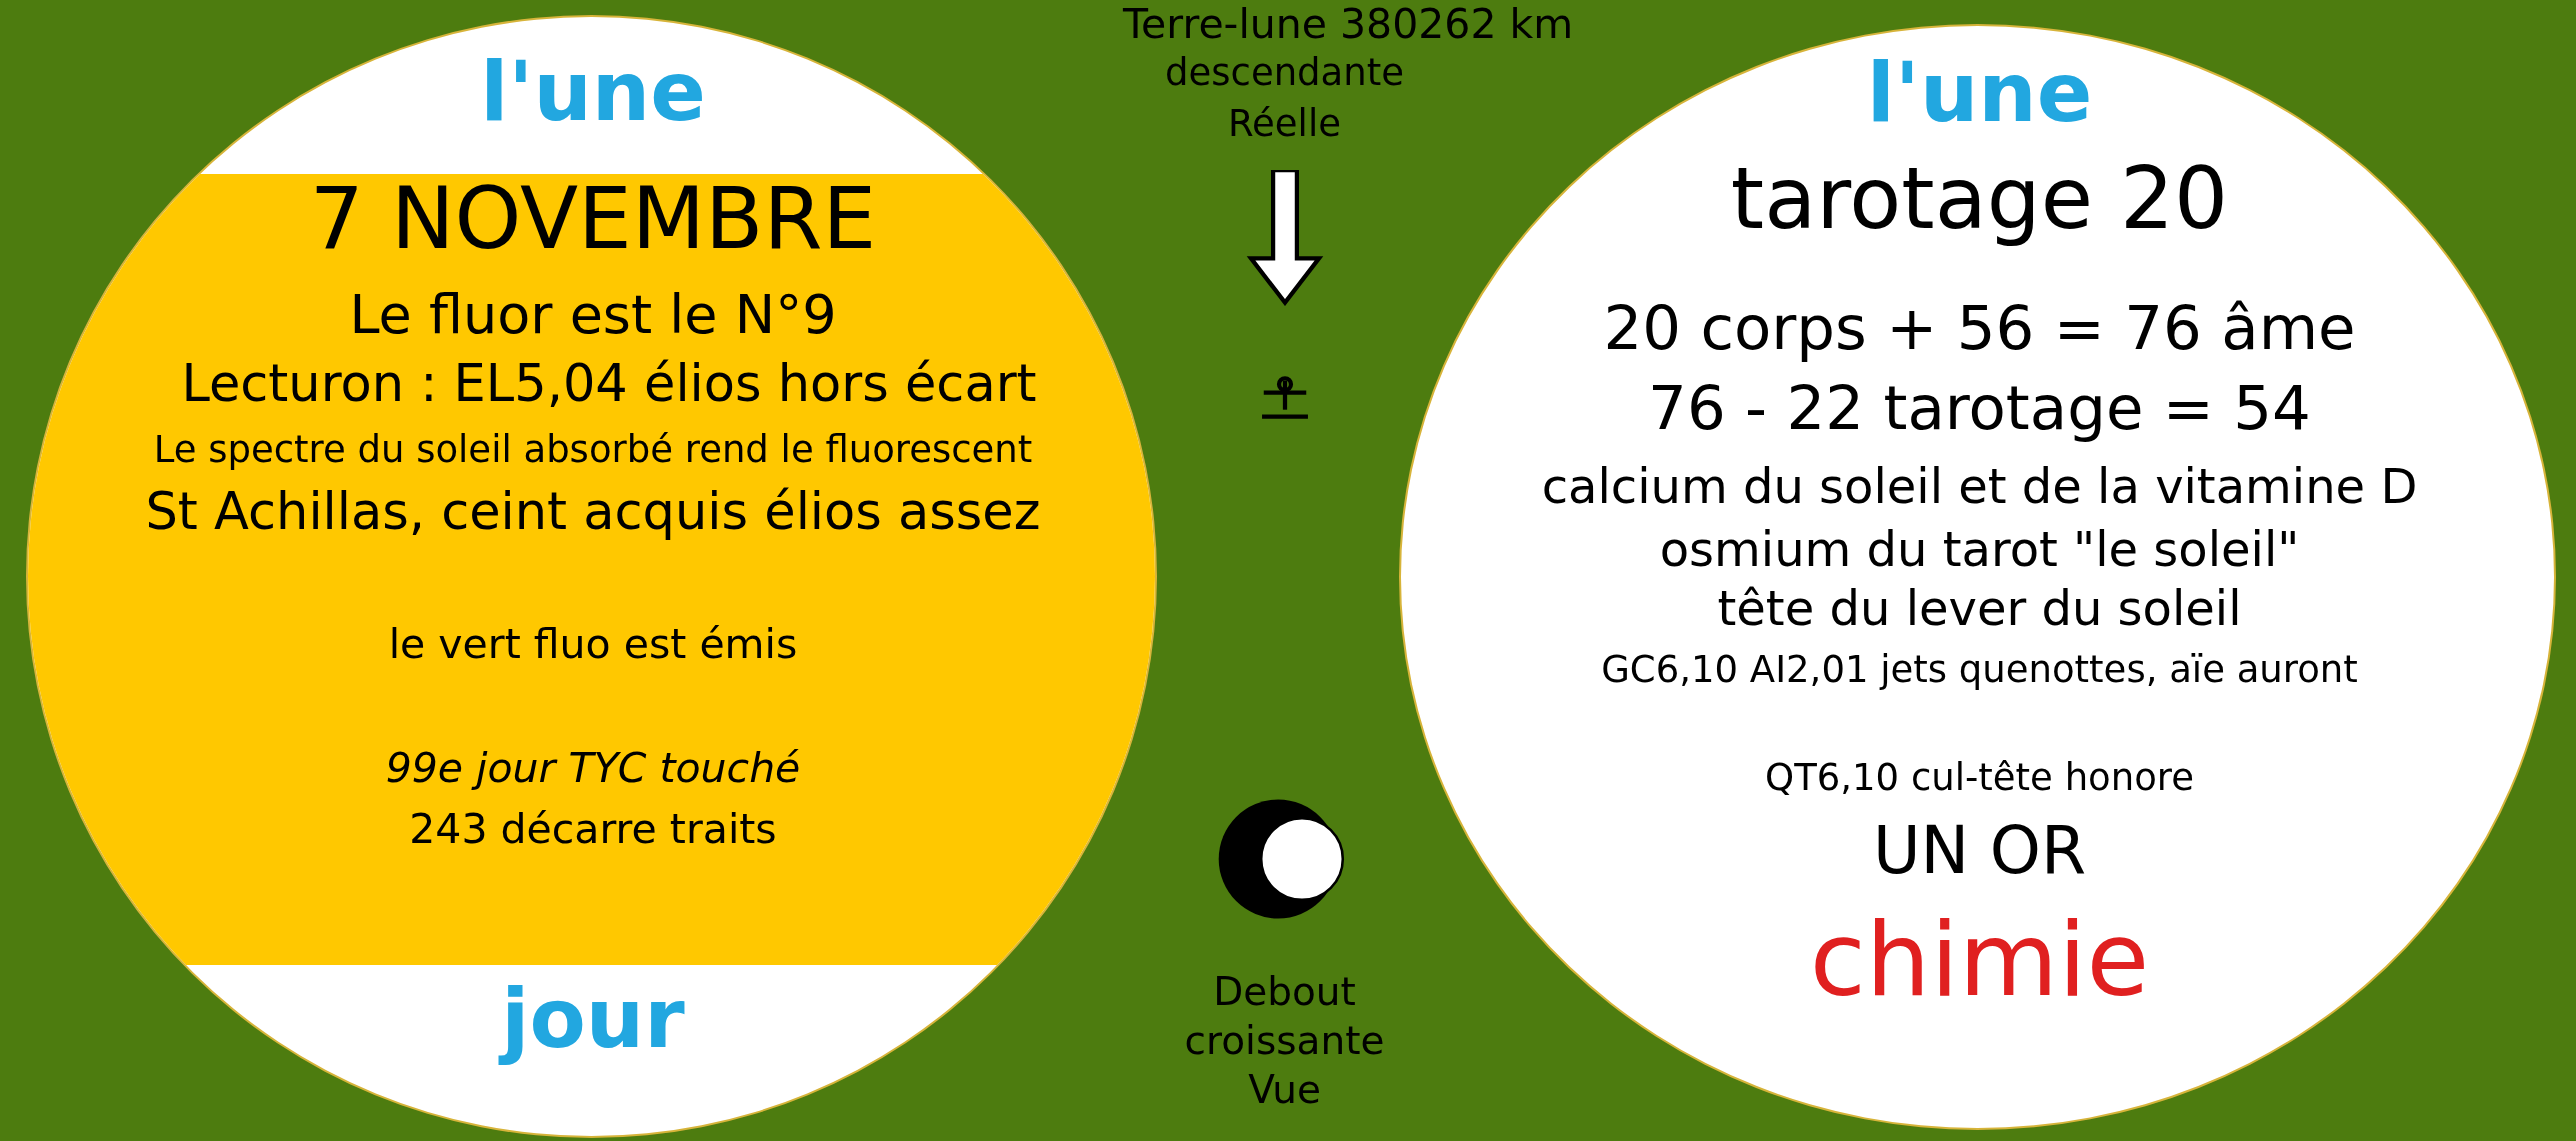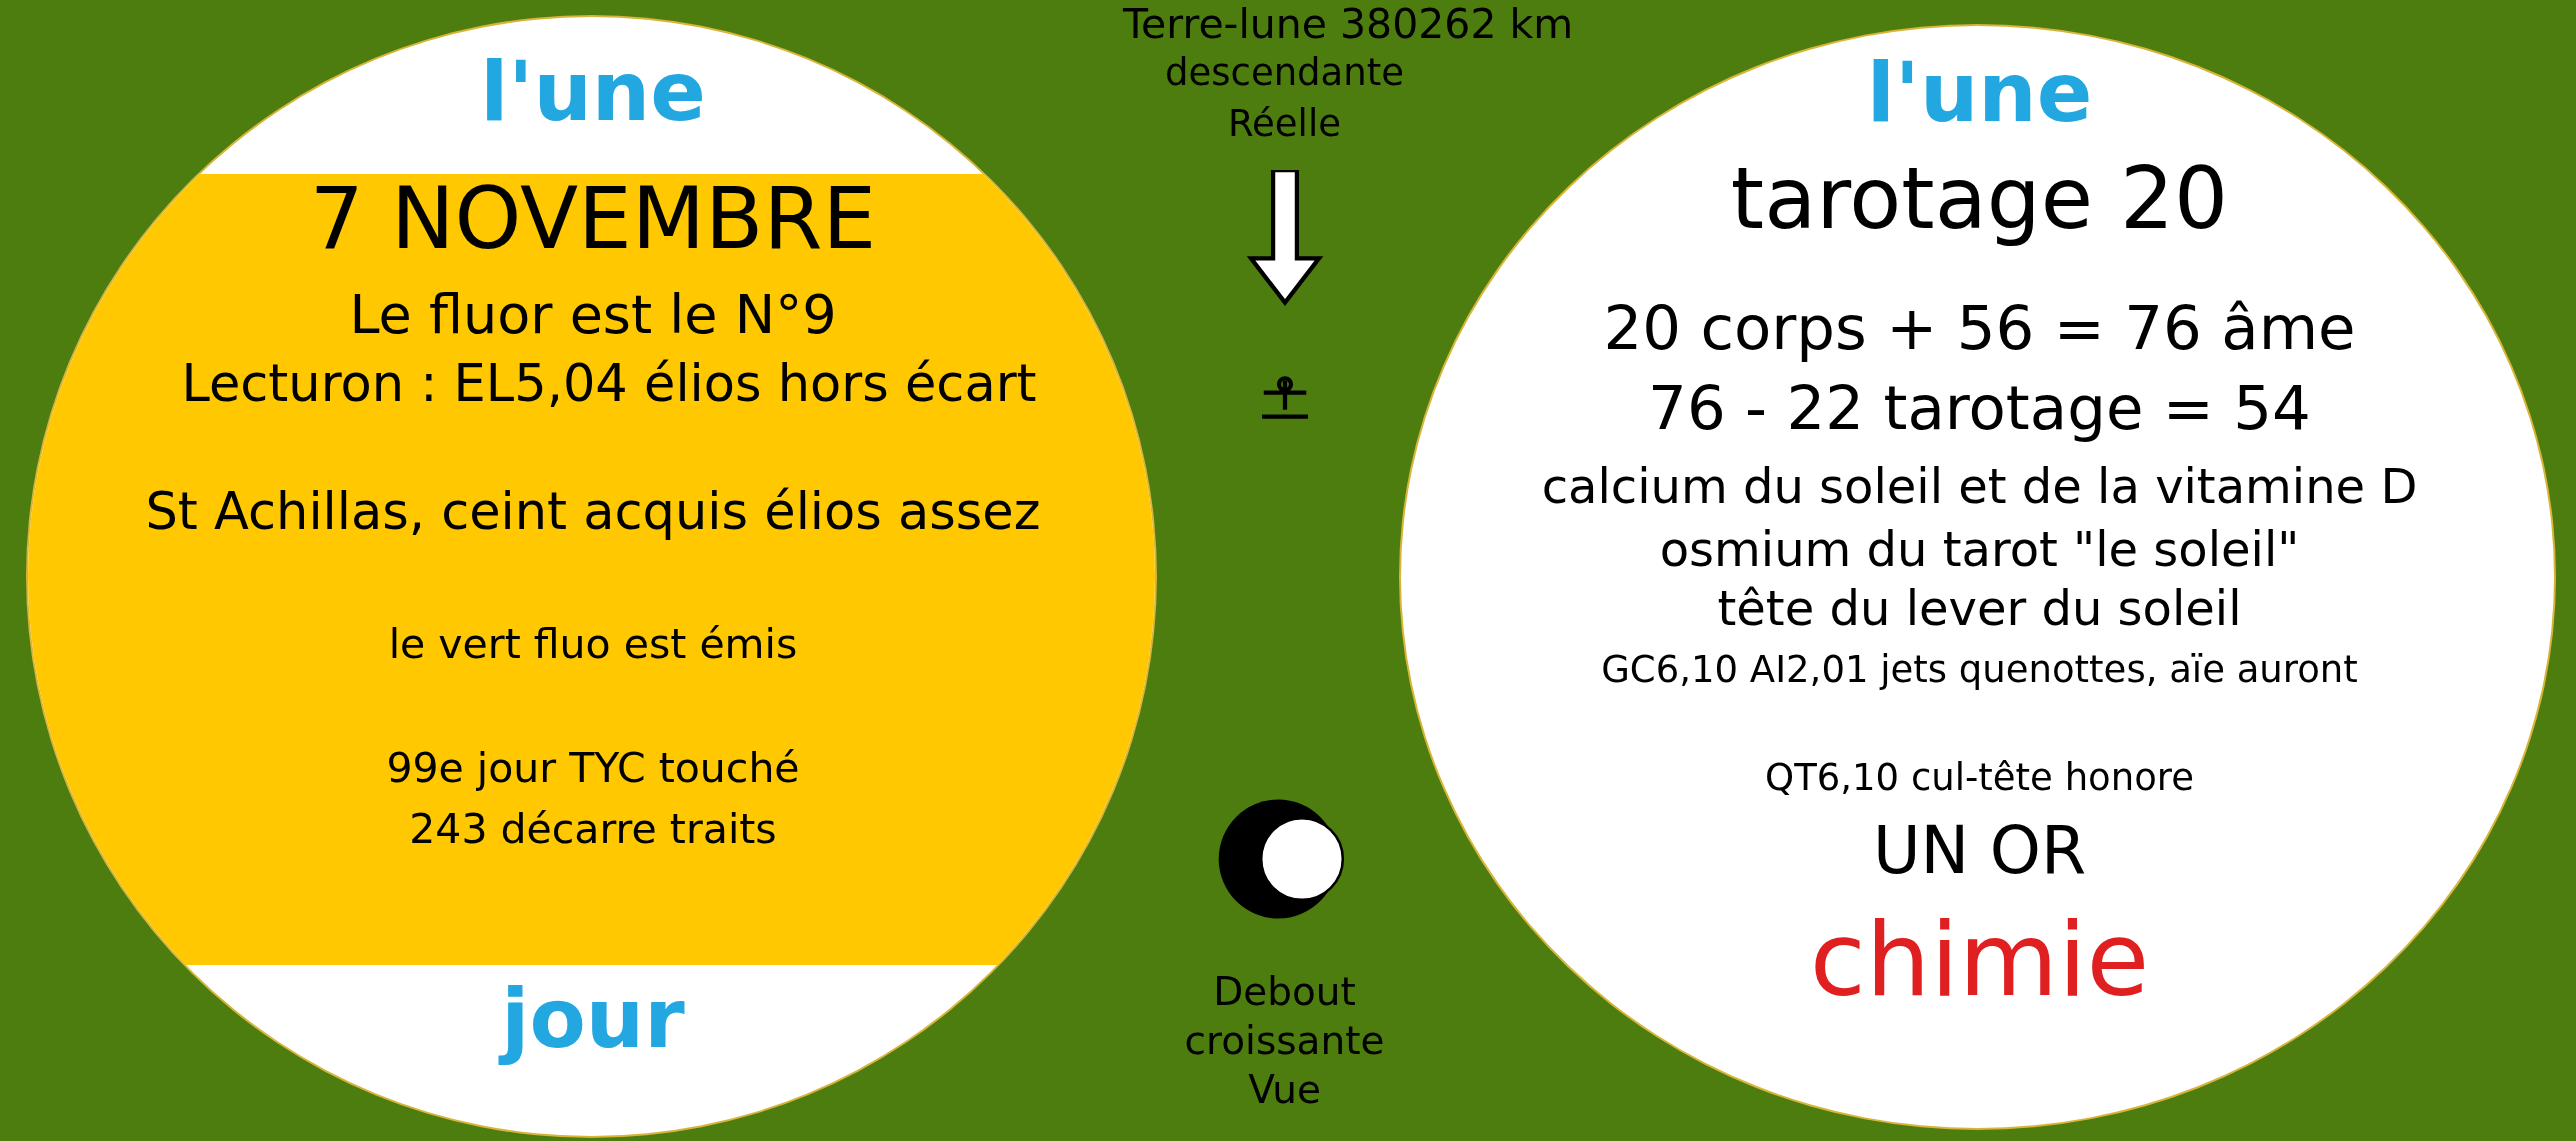--- a/index.html
+++ b/index.html
@@ -131,20 +131,21 @@
     font-size: 41px;
     line-height: 1.05;
   }
   .t-l7 {
     position: absolute;
     left: 0;
     top: 730px;
     width: 1131px;
     font-size: 41px;
     line-height: 1.05;
+    font-style: italic;
   }
   .t-l8 {
     position: absolute;
     left: 0;
     top: 791px;
     width: 1131px;
     font-size: 41px;
     line-height: 1.05;
   }
   .t-jour {
@@ -352,20 +353,21 @@
 
 <div class="stage">
 
   <div class="circle circle-left">
     <div class="yellow-band"></div>
     <div class="left-content">
       <div class="t-lune-left">l'une</div>
       <div class="t-date">7 NOVEMBRE</div>
       <div class="t-l1">Le fluor est le N°9</div>
       <div class="t-l2">Lecturon : EL5,04 élios hors écart</div>
+      <div class="t-l3">Le spectre du soleil absorbé rend le fluorescent</div>
       <div class="t-l4">St Achillas, ceint acquis élios assez</div>
       <div class="t-l6">le vert fluo est émis</div>
       <div class="t-l7">99e jour TYC touché</div>
       <div class="t-l8">243 décarre traits</div>
       <div class="t-jour">jour</div>
     </div>
   </div>
 
   <div class="center-col">
     <div class="c-top1">Terre-lune  380262 km</div>

